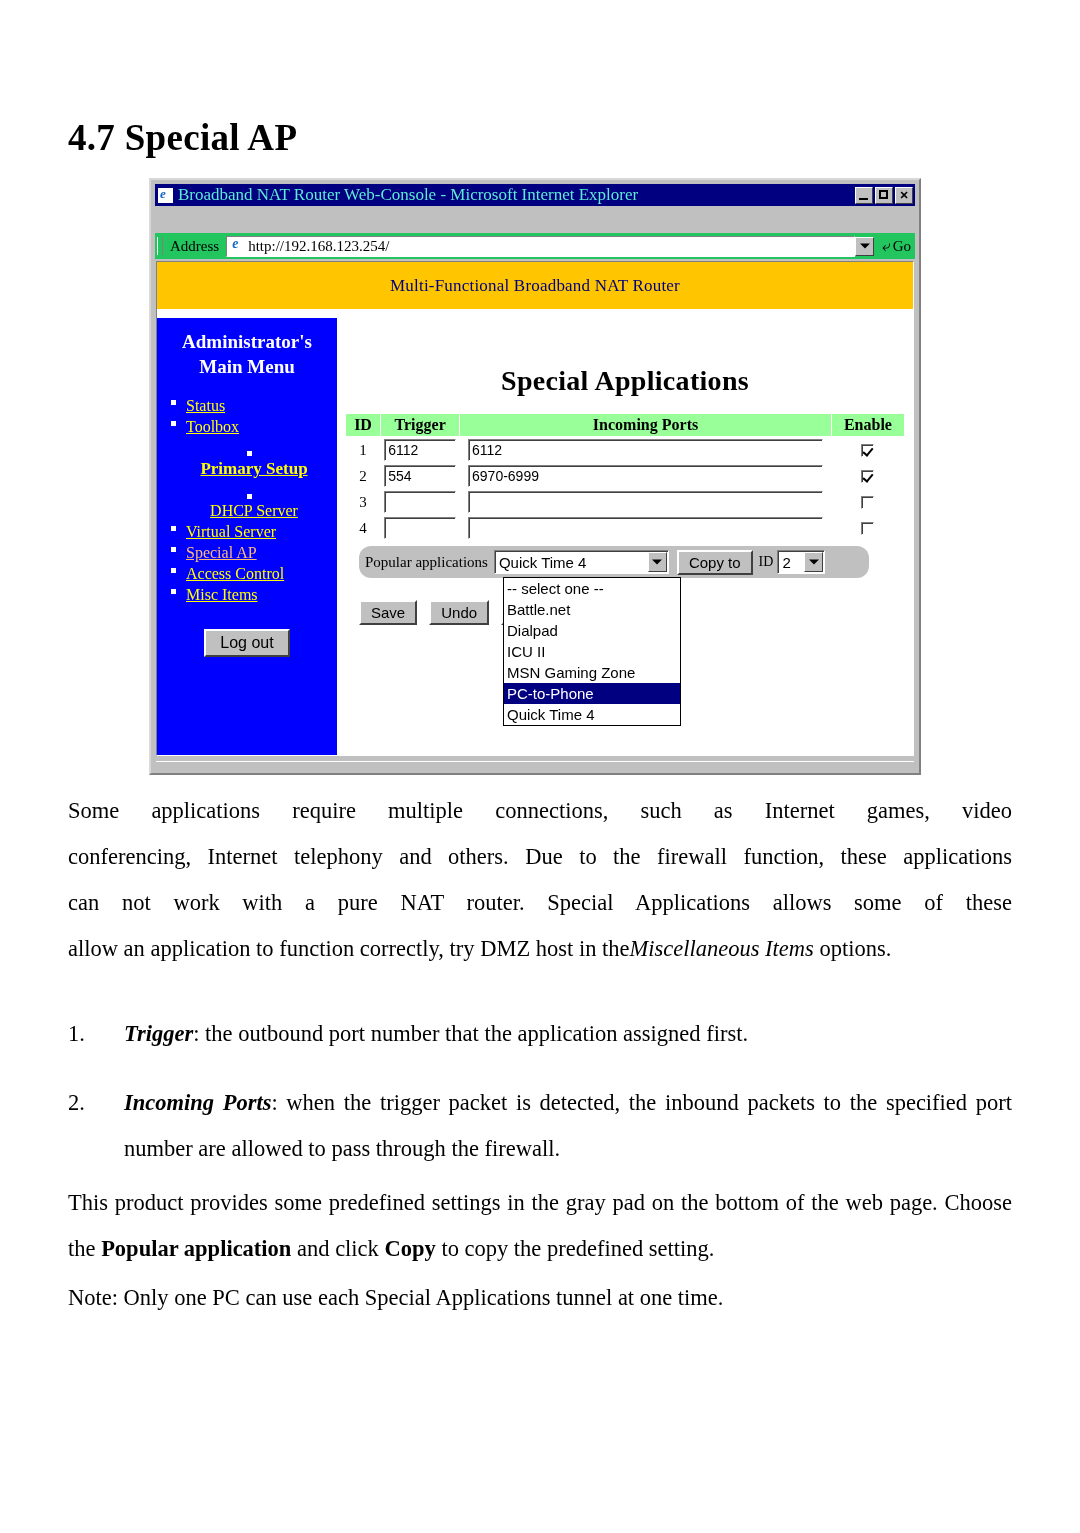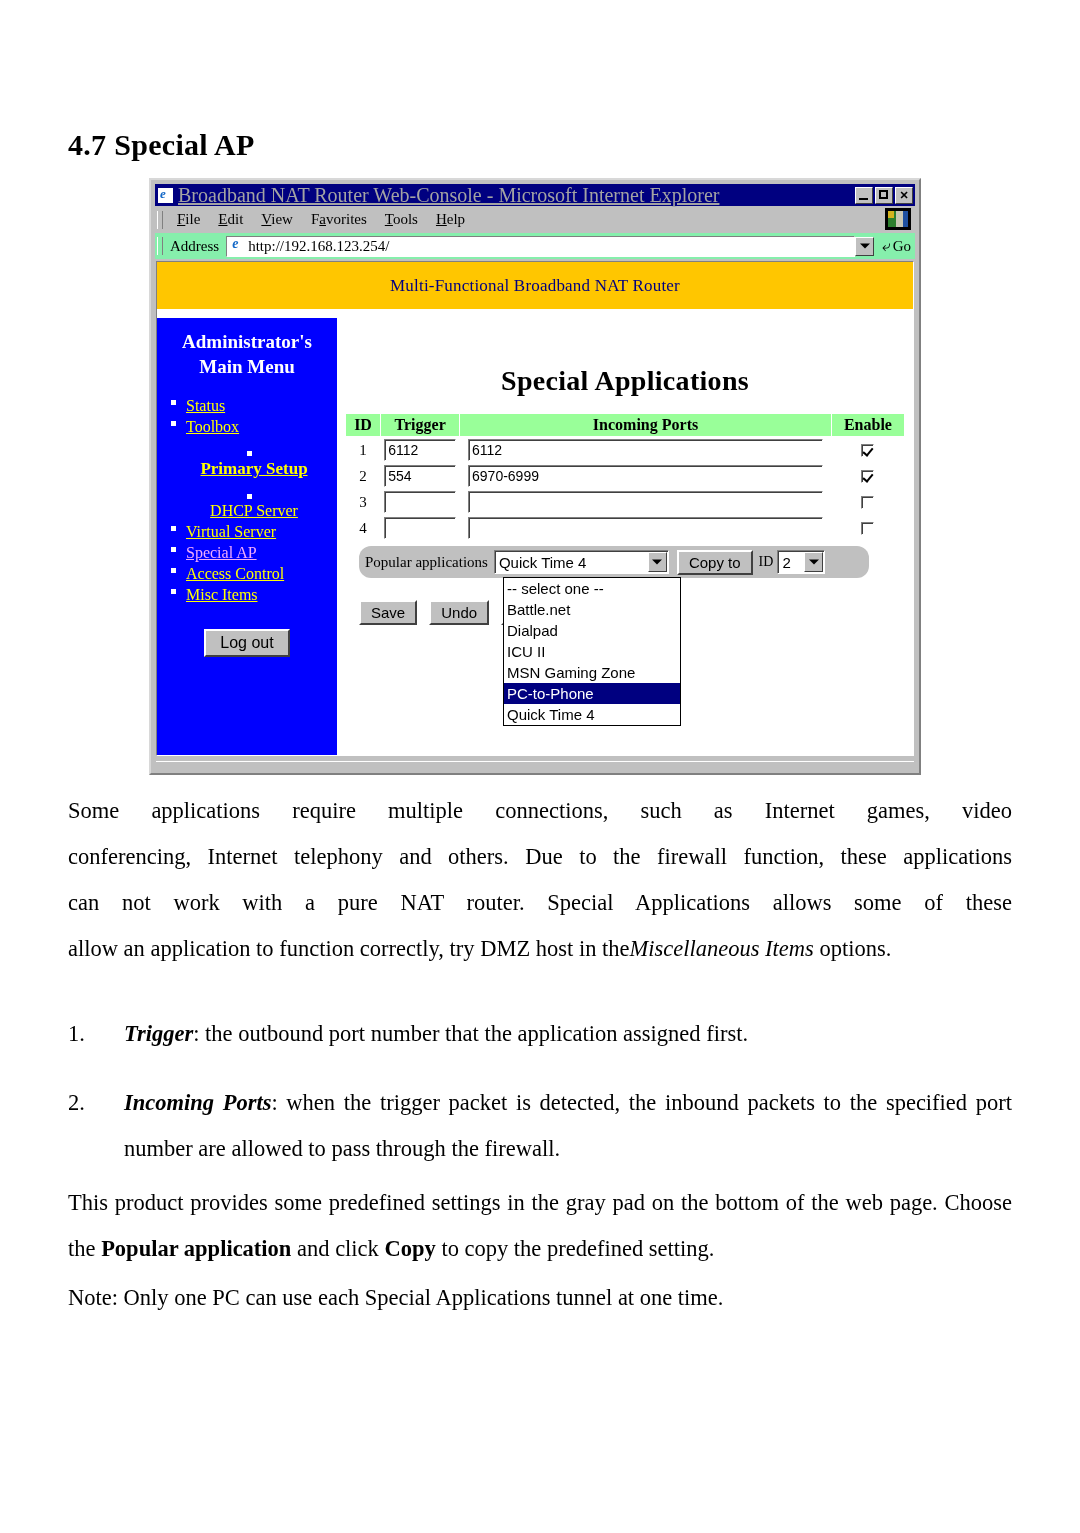--- a/index.html
+++ b/index.html
@@ -20,23 +20,23 @@
     position: absolute;
     left: 0; top: 0;
     width: 1080px;
     height: 1533px;
   }
 
   
   .section-heading {
     position: absolute;
     left: 68px;
-    top: 128px;
-    font-family: "Liberation Serif", serif;
-    font-size: 30px;
+    top: 116px;
+    font-family: "Liberation Serif", serif;
+    font-size: 37px;
     font-weight: bold;
     letter-spacing: 0.3px;
   }
 
   
   .browser-window {
     position: absolute;
     left: 149px;
     top: 178px;
     width: 772px;
@@ -79,27 +79,26 @@
     content: "e";
     position: absolute;
     left: 2px; top: -2px;
     font-family: "Liberation Serif", serif;
     font-size: 13px;
     font-style: italic;
     font-weight: bold;
     color: #1569c7;
   }
   .title-text {
-    color: #a3a3a3;
-    font-family: "Liberation Serif", serif;
-    font-size: 20px;
+    color: #5eead4;
+    font-family: "Liberation Serif", serif;
+    font-size: 17px;
     white-space: nowrap;
     flex: 1 1 auto;
     overflow: hidden;
-    text-decoration: underline;
   }
   .win-buttons {
     display: flex;
     gap: 2px;
     flex: 0 0 auto;
   }
   .win-btn {
     width: 18px; height: 17px;
     background: #c0c0c0;
     border: 1px solid #ffffff;
@@ -168,21 +167,21 @@
   .ie-logo .q2 { position:absolute; left:11px; top:3px;  width:7px; height:16px; background:#c8c8b4; }
   .ie-logo .q3 { position:absolute; left:18px; top:3px;  width:5px; height:16px; background:#1e50a0; }
   .ie-logo .q4 { position:absolute; left:3px;  top:3px;  width:6px; height:7px;  background:#d4b41e; }
 
   
   .addressbar {
     position: absolute;
     left: 2px; top: 51px;
     width: calc(100% - 4px);
     height: 26px;
-    background: #86efac;
+    background: #22c55e;
     display: flex;
     align-items: center;
     box-sizing: border-box;
     text-align: center;
   }
   .address-label {
     font-family: "Liberation Serif", serif;
     font-size: 15px;
     padding: 0 7px 0 2px;
     white-space: nowrap;
@@ -344,21 +343,21 @@
     top: -3px;
   }
   .sidebar-link {
     font-family: "Liberation Serif", serif;
     font-size: 16px;
     color: #ffff00;
     text-decoration: underline;
     white-space: nowrap;
   }
   .sidebar-link.bold { font-weight: bold; font-size: 17px; }
-  .sidebar-link.current { color: #f0abfc; }
+  .sidebar-link.current { color: #fdba74; }
   .logout-wrap {
     margin-top: 24px;
     text-align: center;
   }
   .btn95 {
     display: inline-block;
     background: #c0c0c0;
     border: 2px solid #ffffff;
     border-right-color: #404040;
     border-bottom-color: #404040;
@@ -619,35 +618,20 @@
       <div class="titlebar">
         <div class="title-icon"></div>
         <div class="title-text">Broadband NAT Router Web-Console - Microsoft Internet Explorer</div>
         <div class="win-buttons">
           <div class="win-btn min"></div>
           <div class="win-btn max"></div>
           <div class="win-btn close">✕</div>
         </div>
       </div>
 
-      <div class="menubar">
-        <div class="grip"></div>
-        <div class="menu-item"><u>F</u>ile</div>
-        <div class="menu-item"><u>E</u>dit</div>
-        <div class="menu-item"><u>V</u>iew</div>
-        <div class="menu-item">F<u>a</u>vorites</div>
-        <div class="menu-item"><u>T</u>ools</div>
-        <div class="menu-item"><u>H</u>elp</div>
-        <div class="ie-logo">
-          <div class="q1"></div>
-            <div class="q2"></div>
-            <div class="q3"></div>
-            <div class="q4"></div>
-        </div>
-      </div>
 
       <div class="addressbar">
         <div class="grip"></div>
         <div class="address-label">Address</div>
         <div class="address-field">
           <div class="address-icon"></div>
           <div class="address-url">http://192.168.123.254/</div>
         </div>
         <div class="addr-dropdown">
           <span class="arrow-down"></span>

